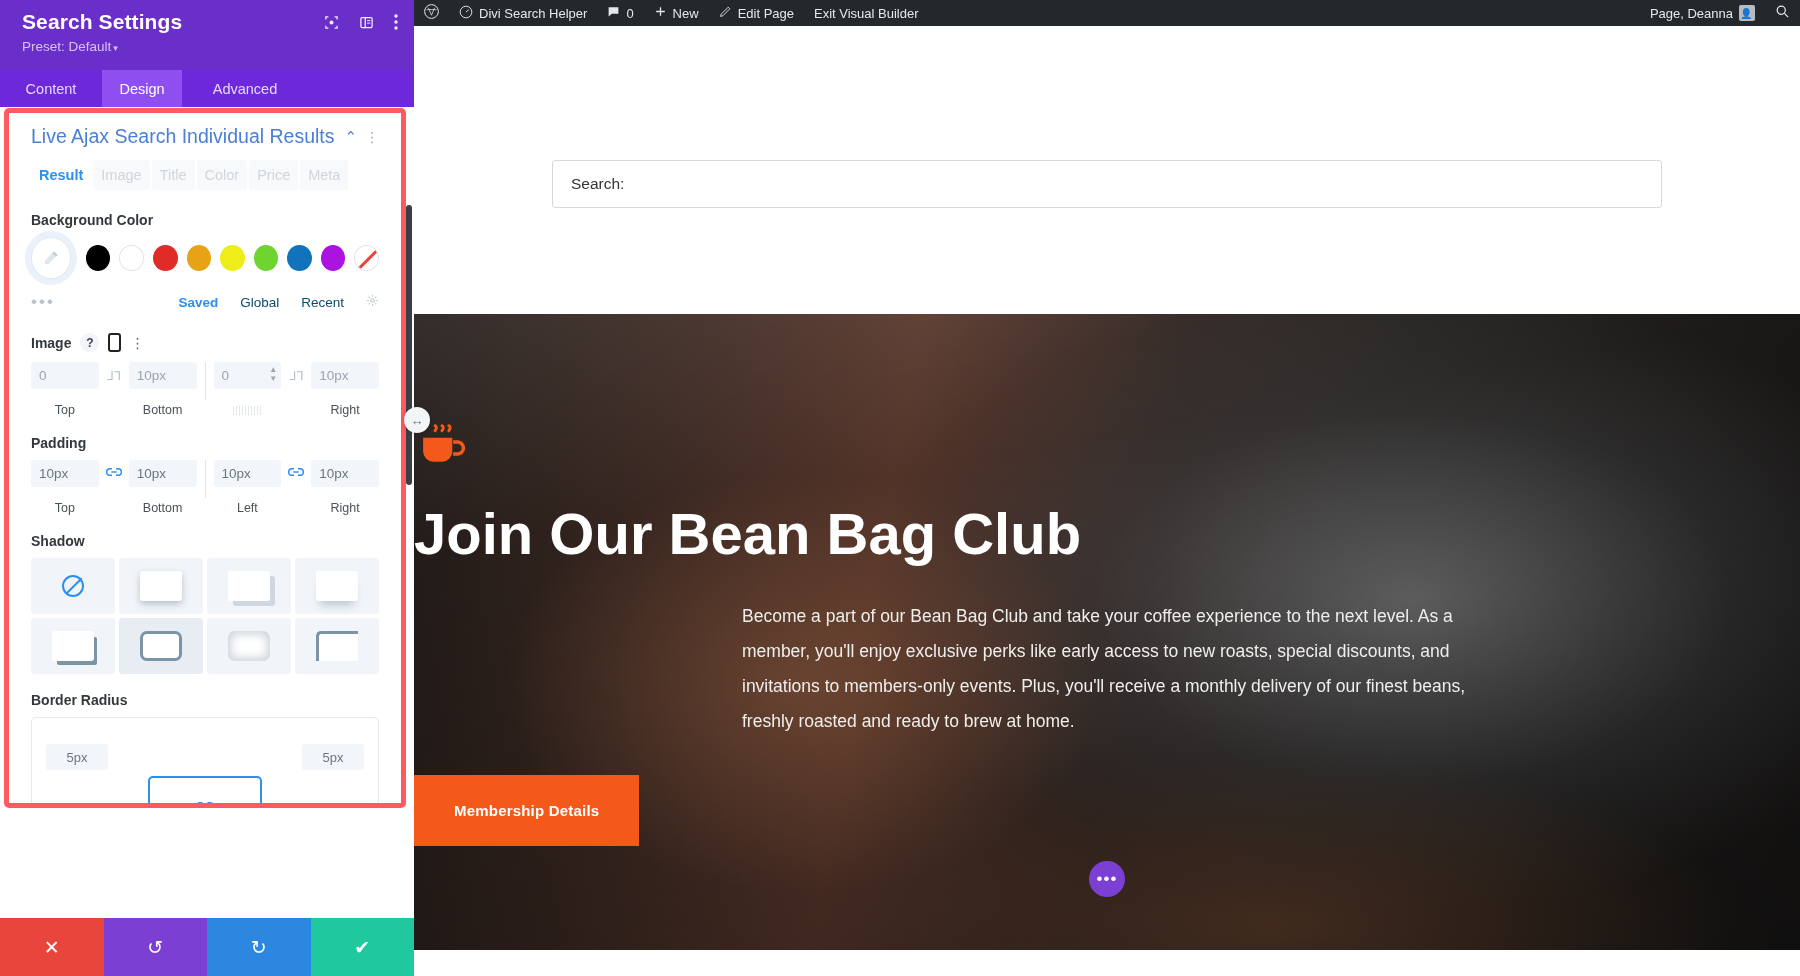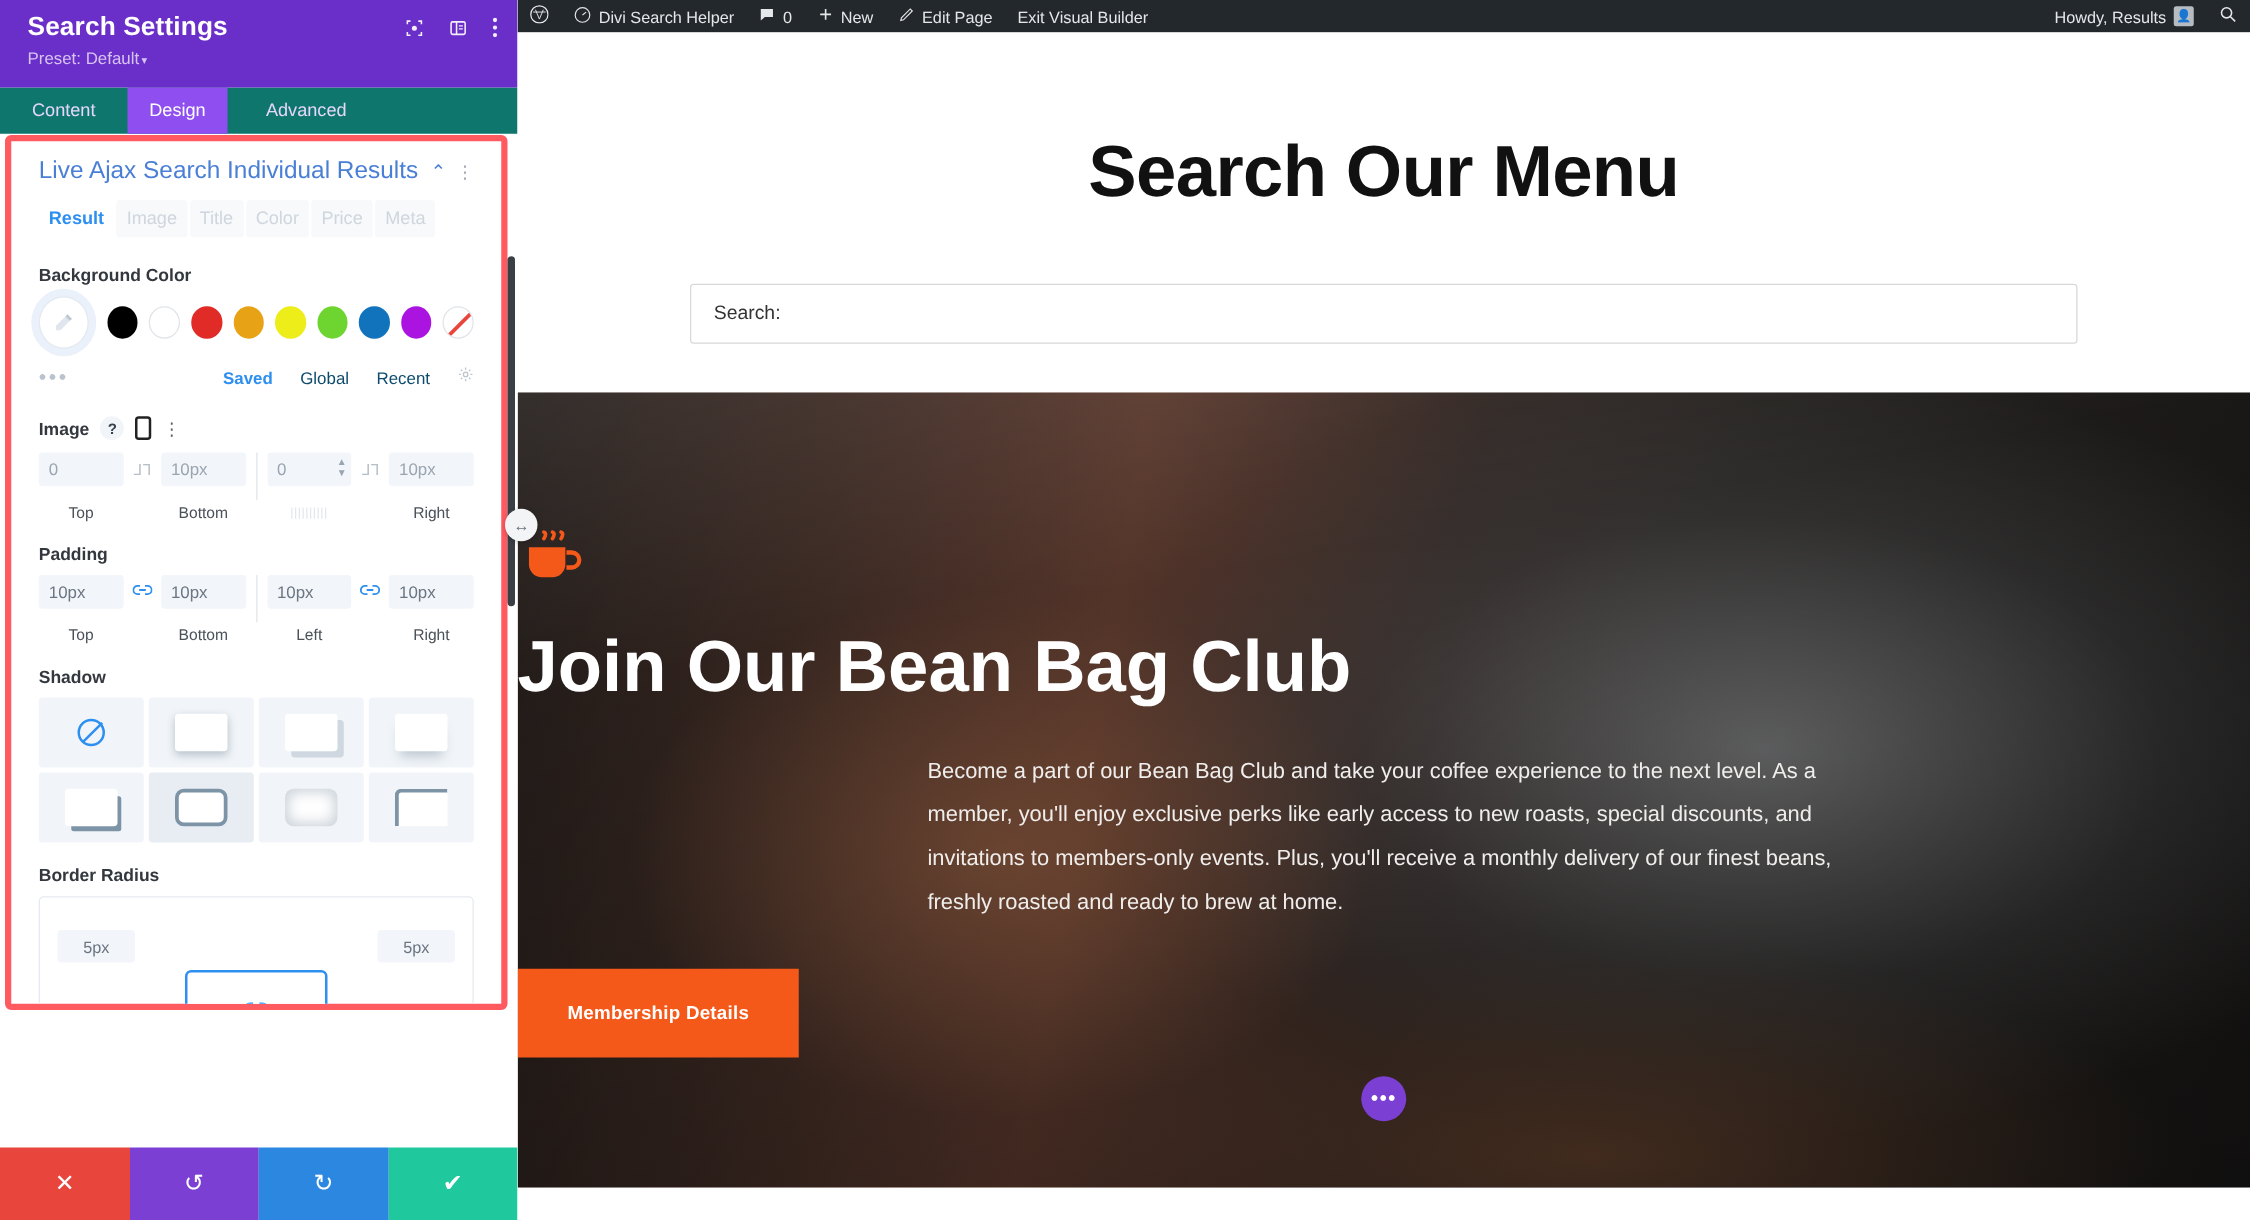--- a/index.html
+++ b/index.html
@@ -16,21 +16,21 @@
     background: #fff; z-index: 50; overflow: hidden;
   }
   .panel-header {
     background: #6b2fc9; height: 70px; padding: 10px 18px 0 22px; position: relative;
   }
   .panel-title { color: #fff; font-size: 21px; font-weight: bold; letter-spacing: .1px; }
   .panel-preset { color: #d7c3f2; font-size: 13.5px; margin-top: 5px; }
   .panel-preset .caret { font-size: 9px; margin-left: 2px; }
   .hdr-icons { position: absolute; right: 16px; top: 14px; display: flex; gap: 20px; align-items: center; }
   .hdr-icons .ic { color: #fff; opacity: .92; cursor: pointer; display:flex; align-items:center; }
-  .panel-tabs { display: flex; background: #0f766e; height: 37px; align-items: center; }
+  .panel-tabs { display: flex; background: #6d28d9; height: 37px; align-items: center; }
   .panel-tab {
     flex: 0 0 auto; color: #e6d8fa; font-size: 14.5px;
     display: flex; align-items: center; justify-content: center;
     height: 37px; cursor: pointer;
   }
   .panel-tab.t0 { width: 102px; }
   .panel-tab.t1 { width: 80px; }
   .panel-tab.t2 { width: 126px; }
   .panel-tab.active { background: #8f4ff0; color: #fff; font-weight: normal; }
 
@@ -269,37 +269,36 @@
             <path d="M3 21l4-1L20 7l-3-3L4 17z" fill="none" stroke="#e6e7e8" stroke-width="1.7"></path>
           </svg>
       </span>
       <span>Edit Page</span>
     </div>
     <div class="ab-item">
       <span>Exit Visual Builder</span>
     </div>
     <div class="ab-right">
       <div class="ab-item">
-        <span>Howdy, Results</span>
+        <span>Page, Deanna</span>
         <span class="ab-avatar">👤</span>
       </div>
       <div class="ab-item">
         <span>
           <svg width="15" height="15" viewBox="0 0 24 24">
               <circle cx="10" cy="10" r="6.5" fill="none" stroke="#e6e7e8" stroke-width="2"></circle>
               <path d="M15 15l6 6" stroke="#e6e7e8" stroke-width="2"></path>
             </svg>
         </span>
       </div>
     </div>
   </div>
 
   <div id="site">
     <div id="search-section">
-      <div class="site-h1">Search Our Menu</div>
       <div class="search-form">
         <span>Search:</span>
       </div>
     </div>
 
     <div id="hero">
       <div class="hero-inner">
         <div class="cup-icon">
           <svg class="cup-svg" viewBox="0 0 64 56">
             <path d="M14 6 q3 -5 0 -6" stroke="#f4591a" stroke-width="3.4" fill="none" stroke-linecap="round" transform="translate(10,2)"></path>

